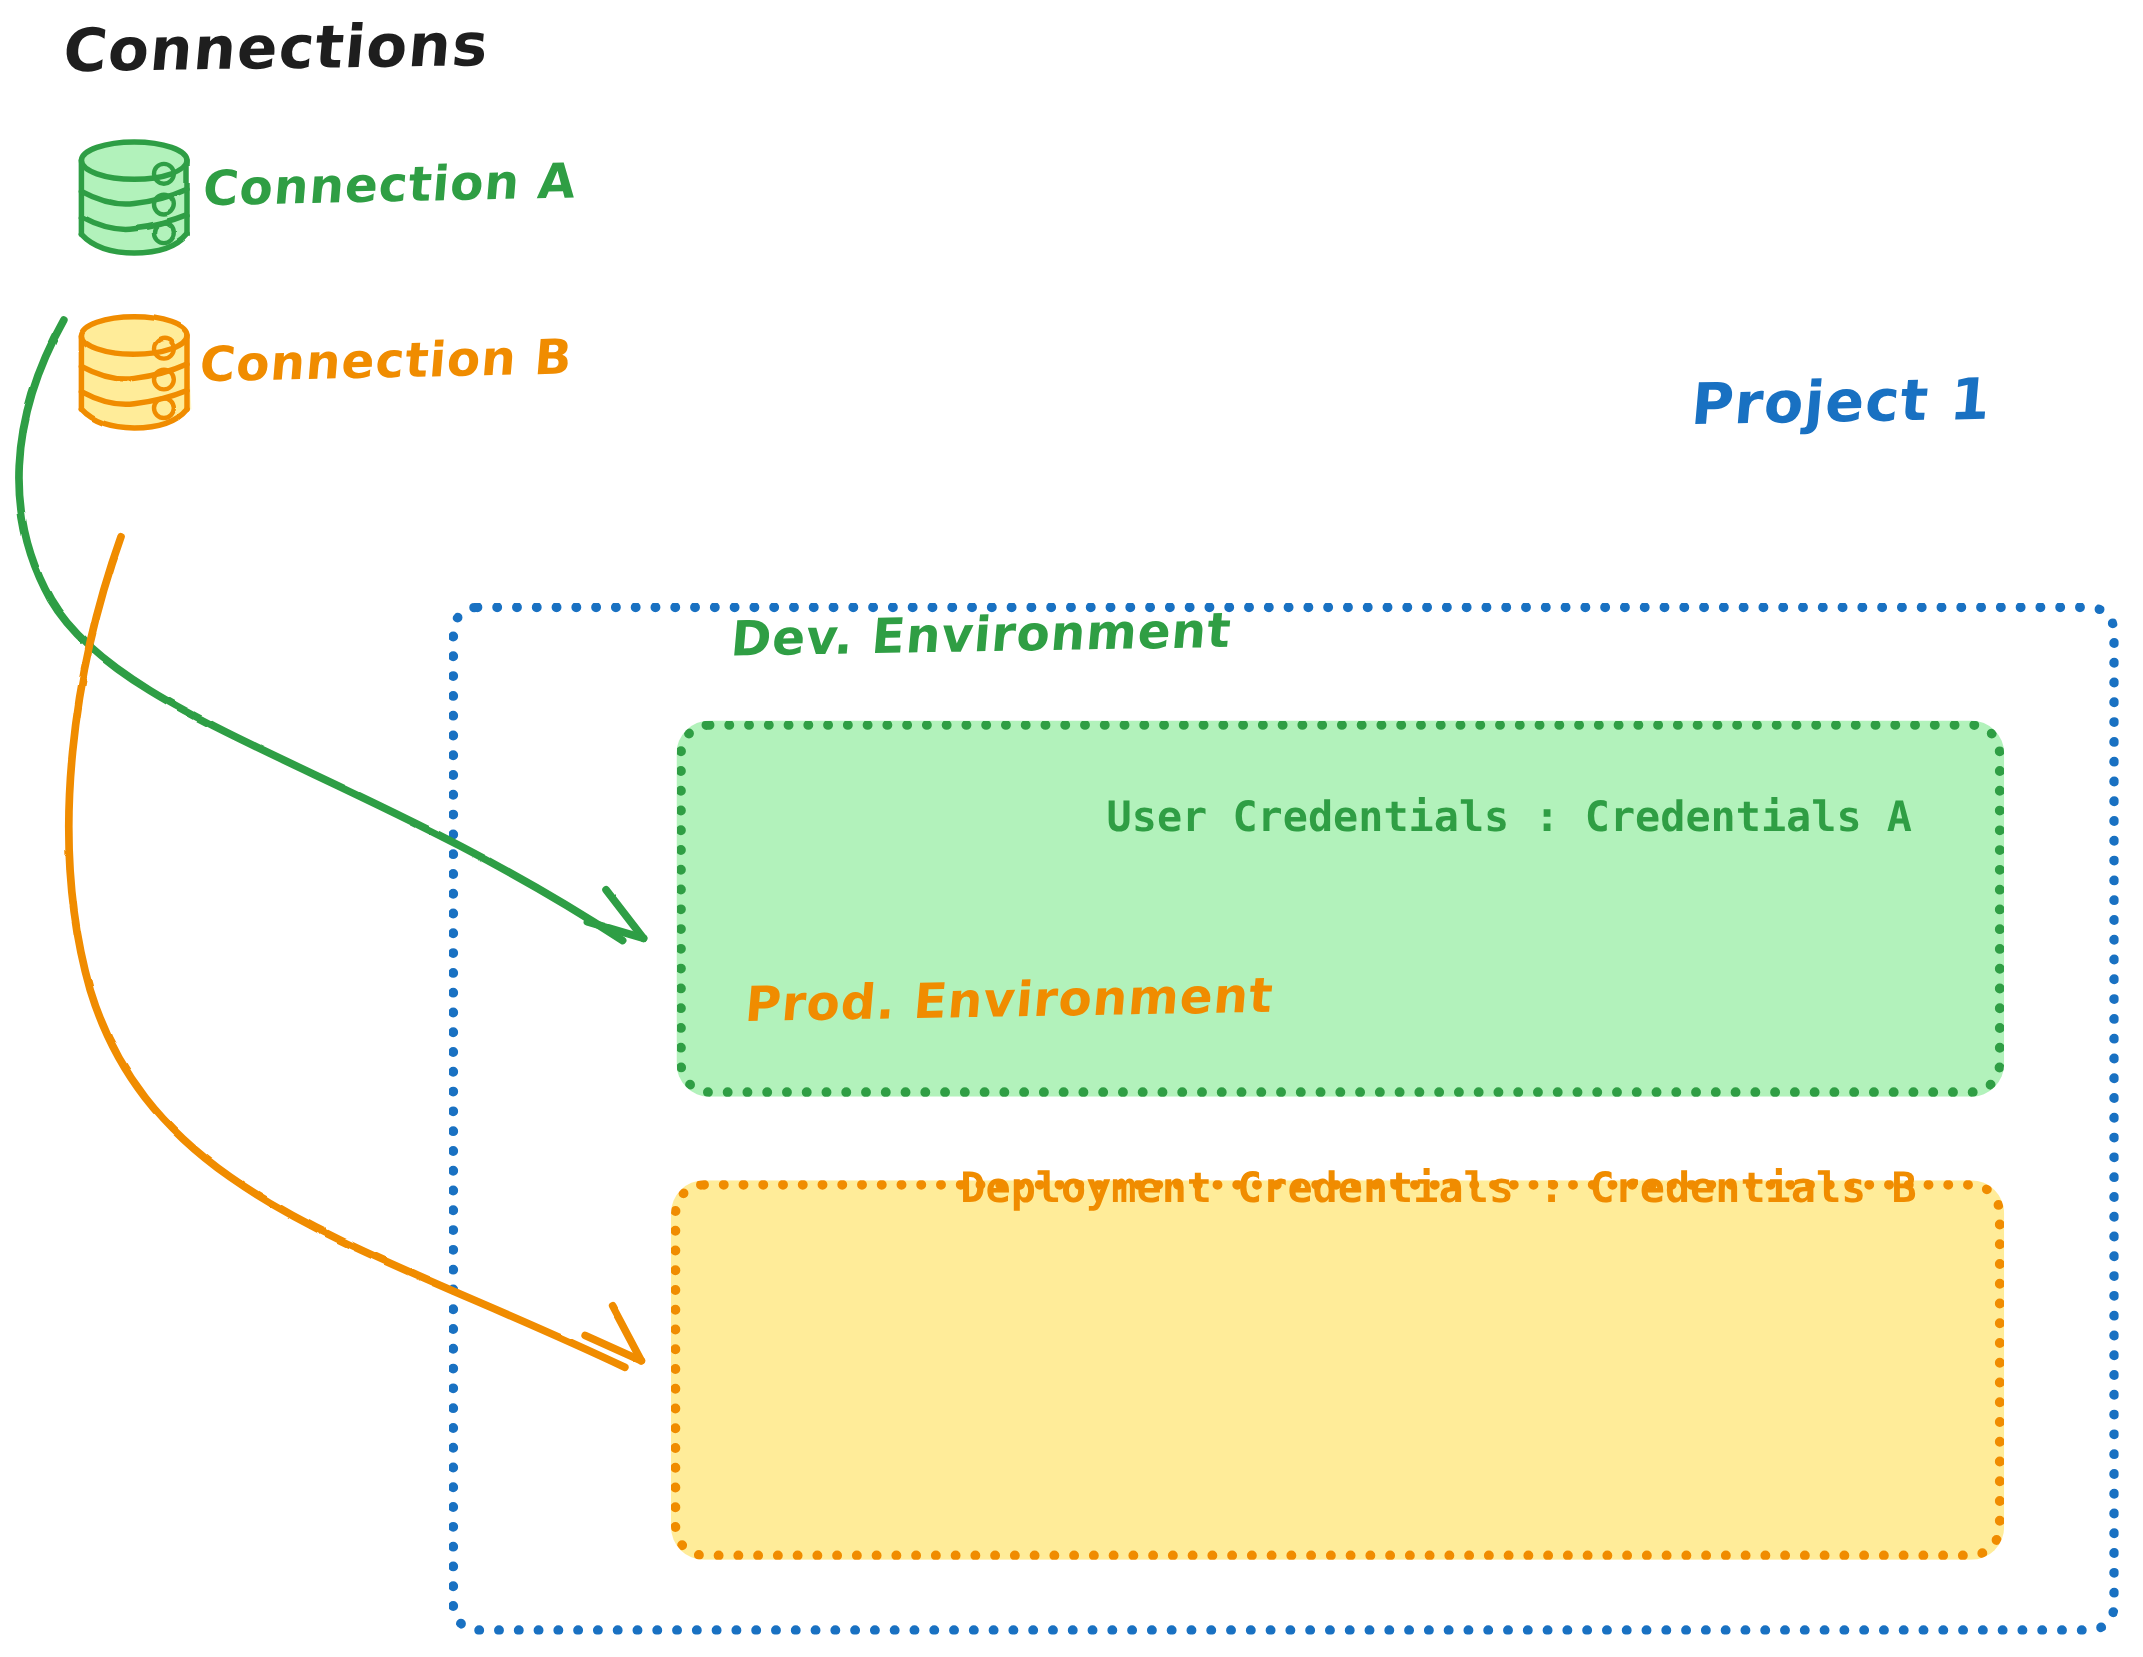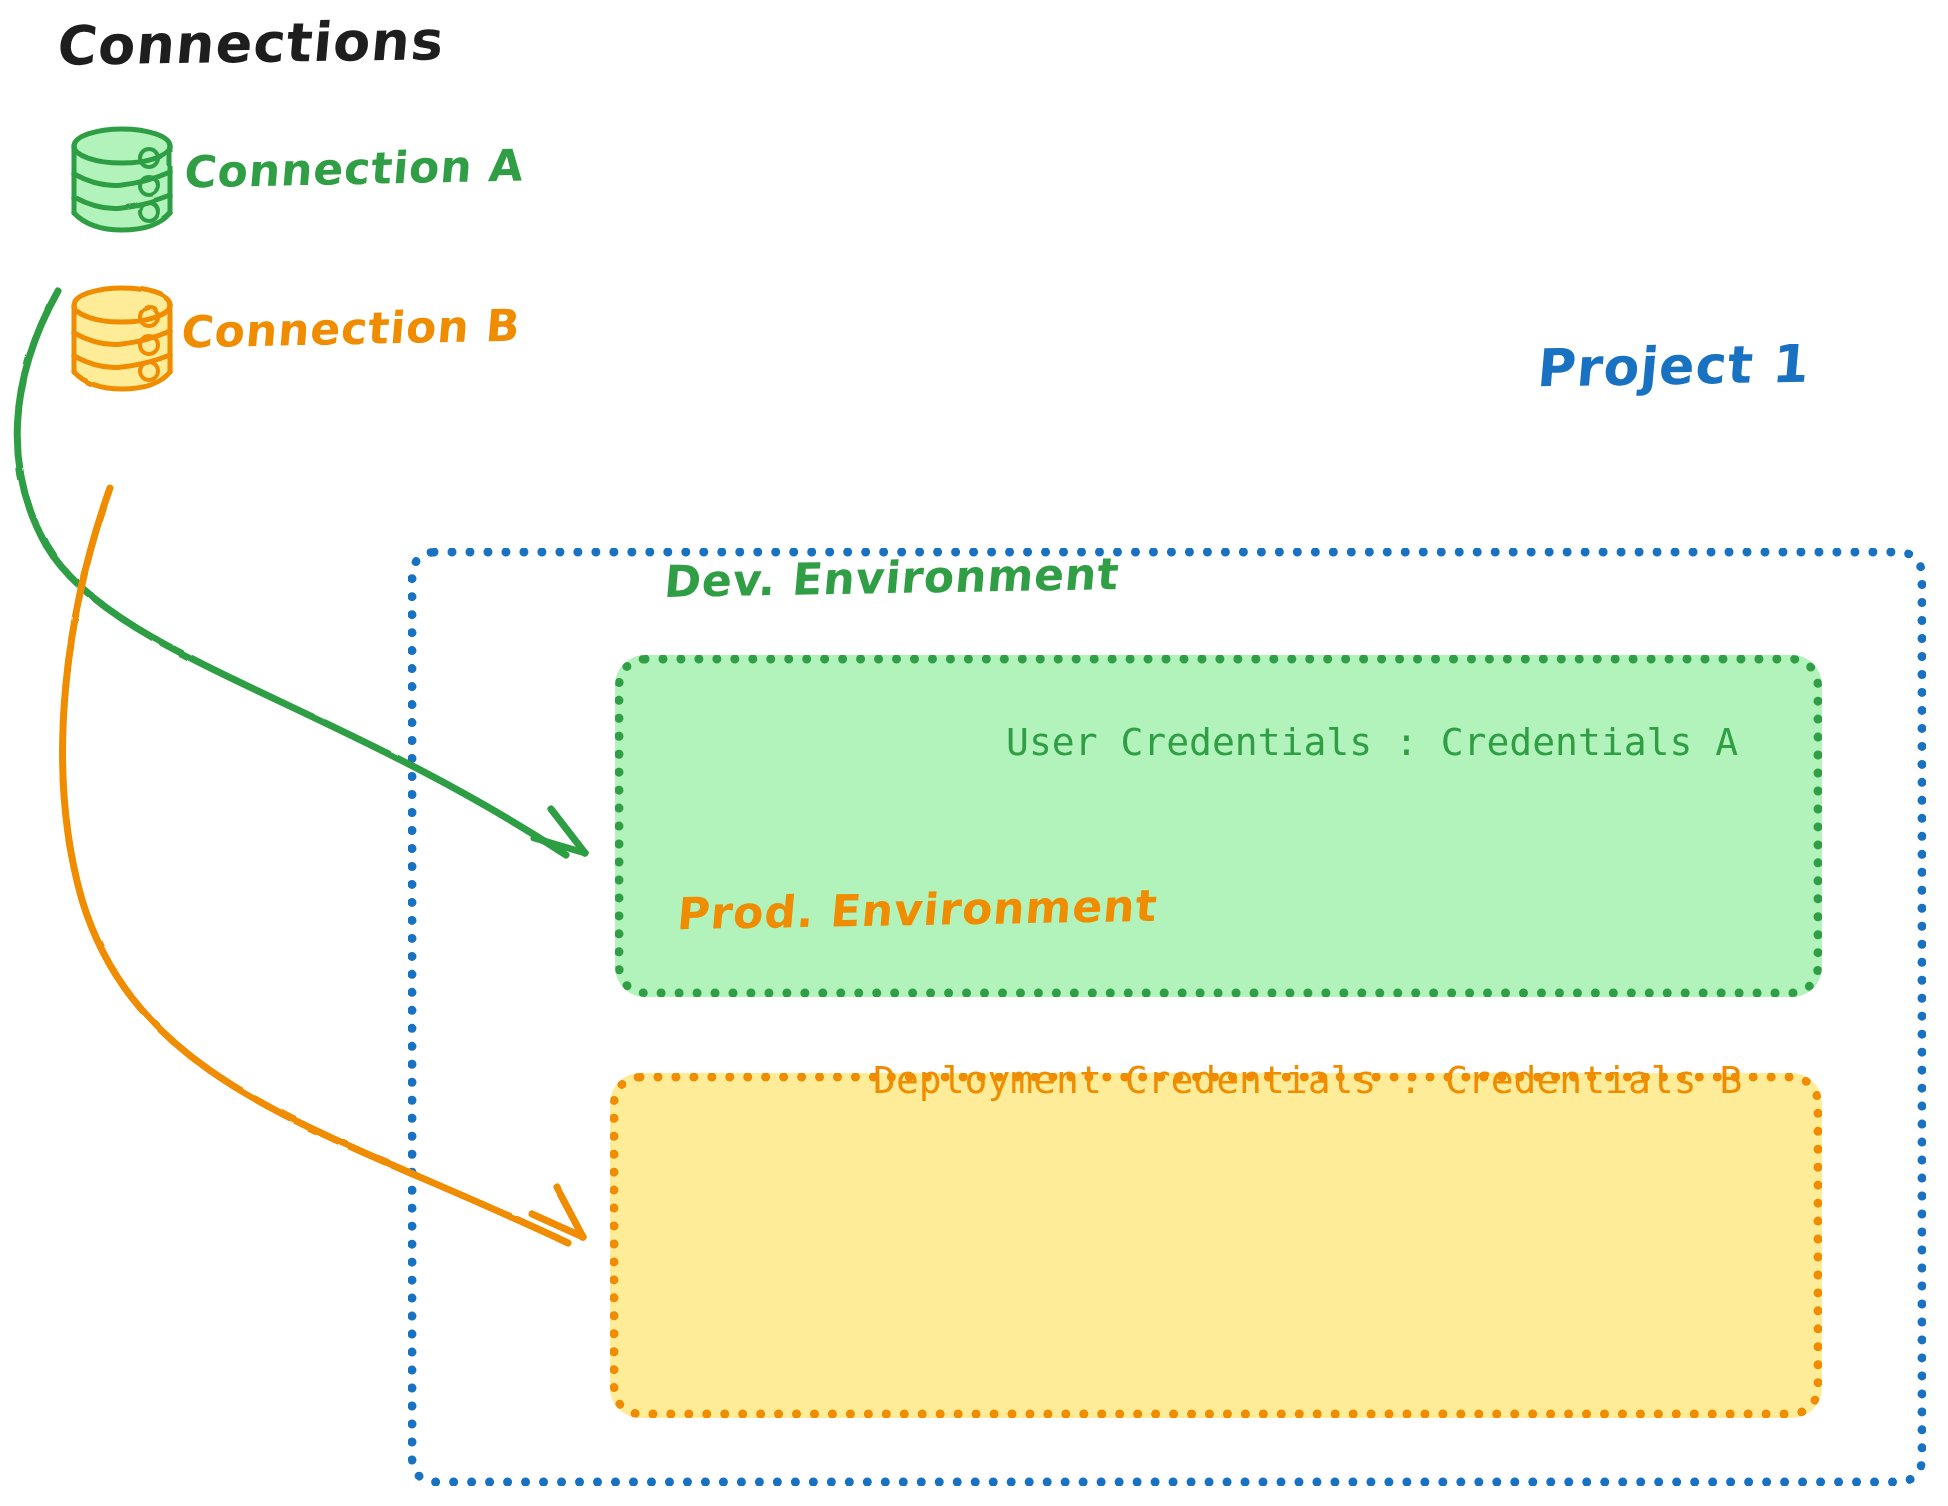--- a/index.html
+++ b/index.html
@@ -29,21 +29,21 @@
   }
   
   .hand {
     font-family: "DejaVu Sans", sans-serif;
     font-weight: 700;
     letter-spacing: 0.02em;
     white-space: nowrap;
   }
   .mono {
     font-family: "DejaVu Sans Mono", monospace;
-    font-weight: 400;
+    font-weight: 700;
     white-space: nowrap;
   }
   .abs { position: absolute; }
 
   #title-connections {
     left: 58px;
     top: 12px;
     font-size: 54px;
     color: #1e1e1e;
     transform: skewX(-6deg) rotate(-0.8deg);

